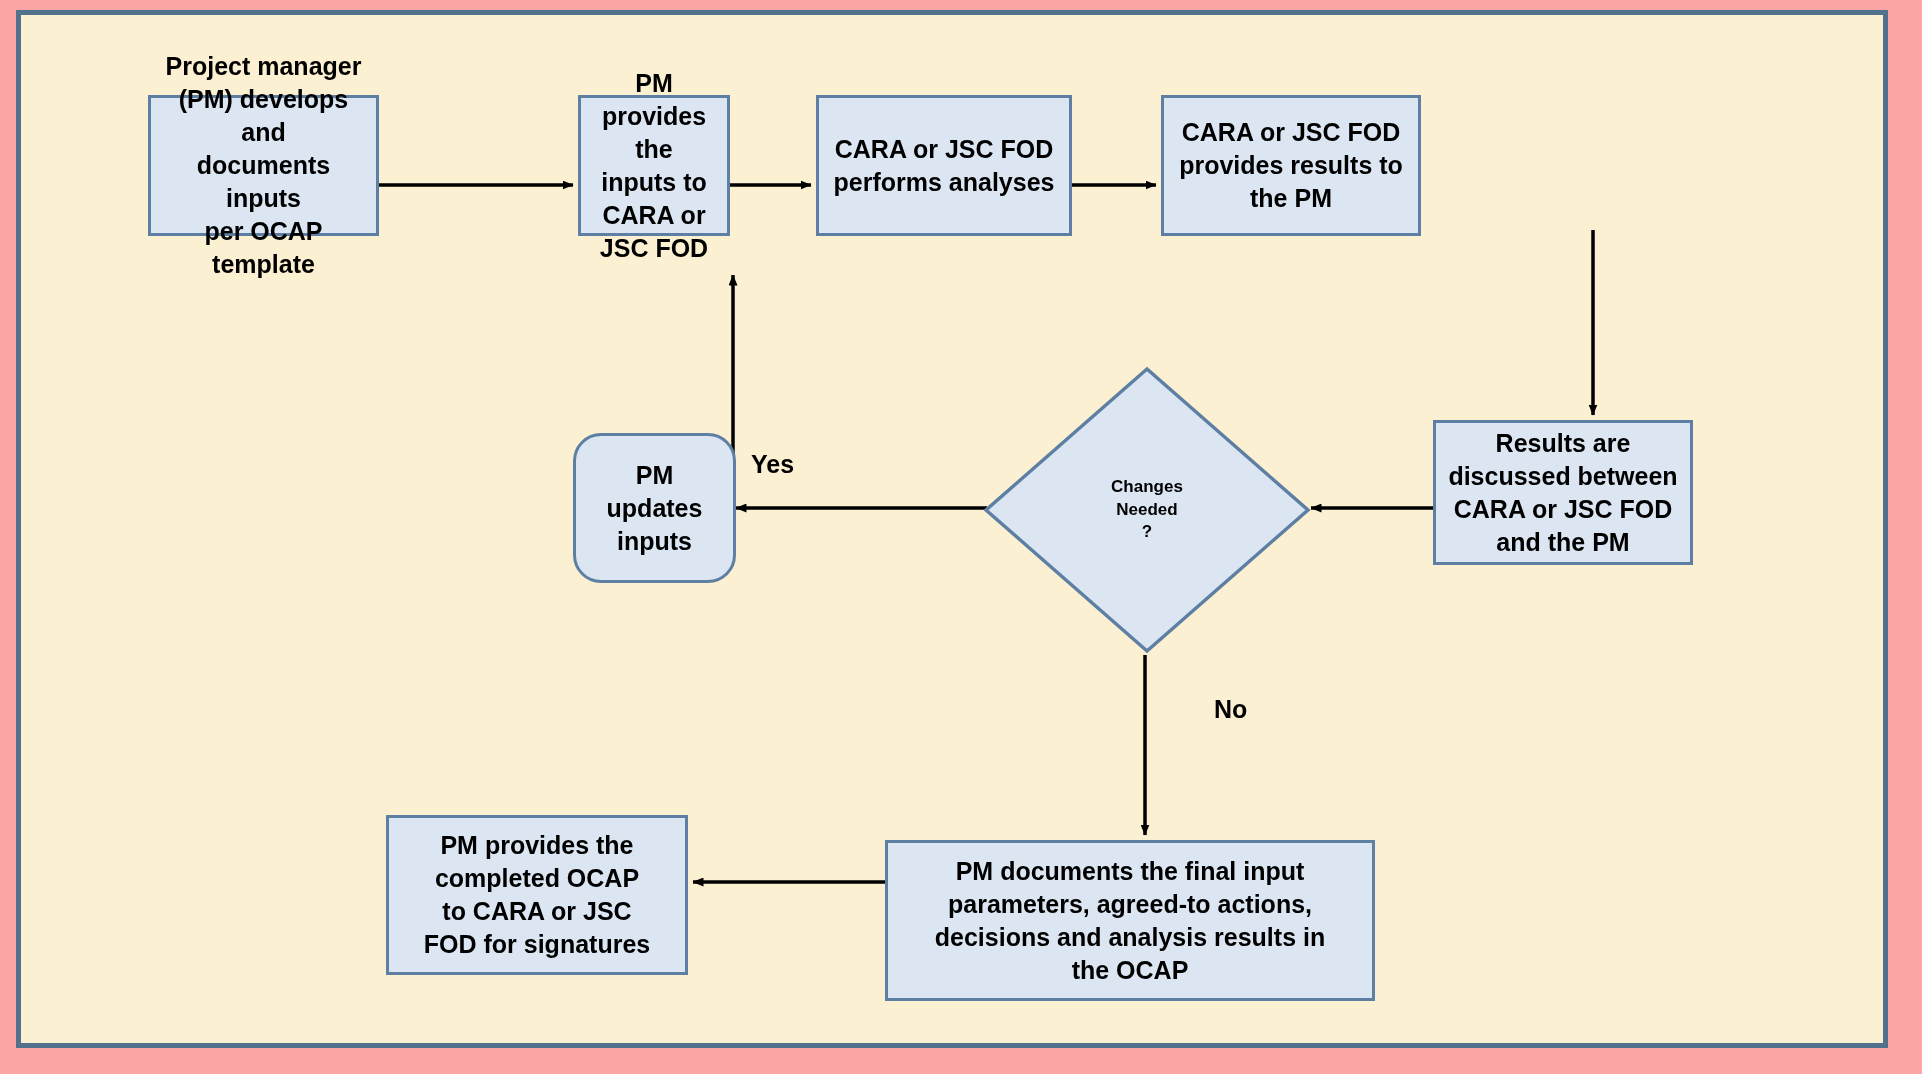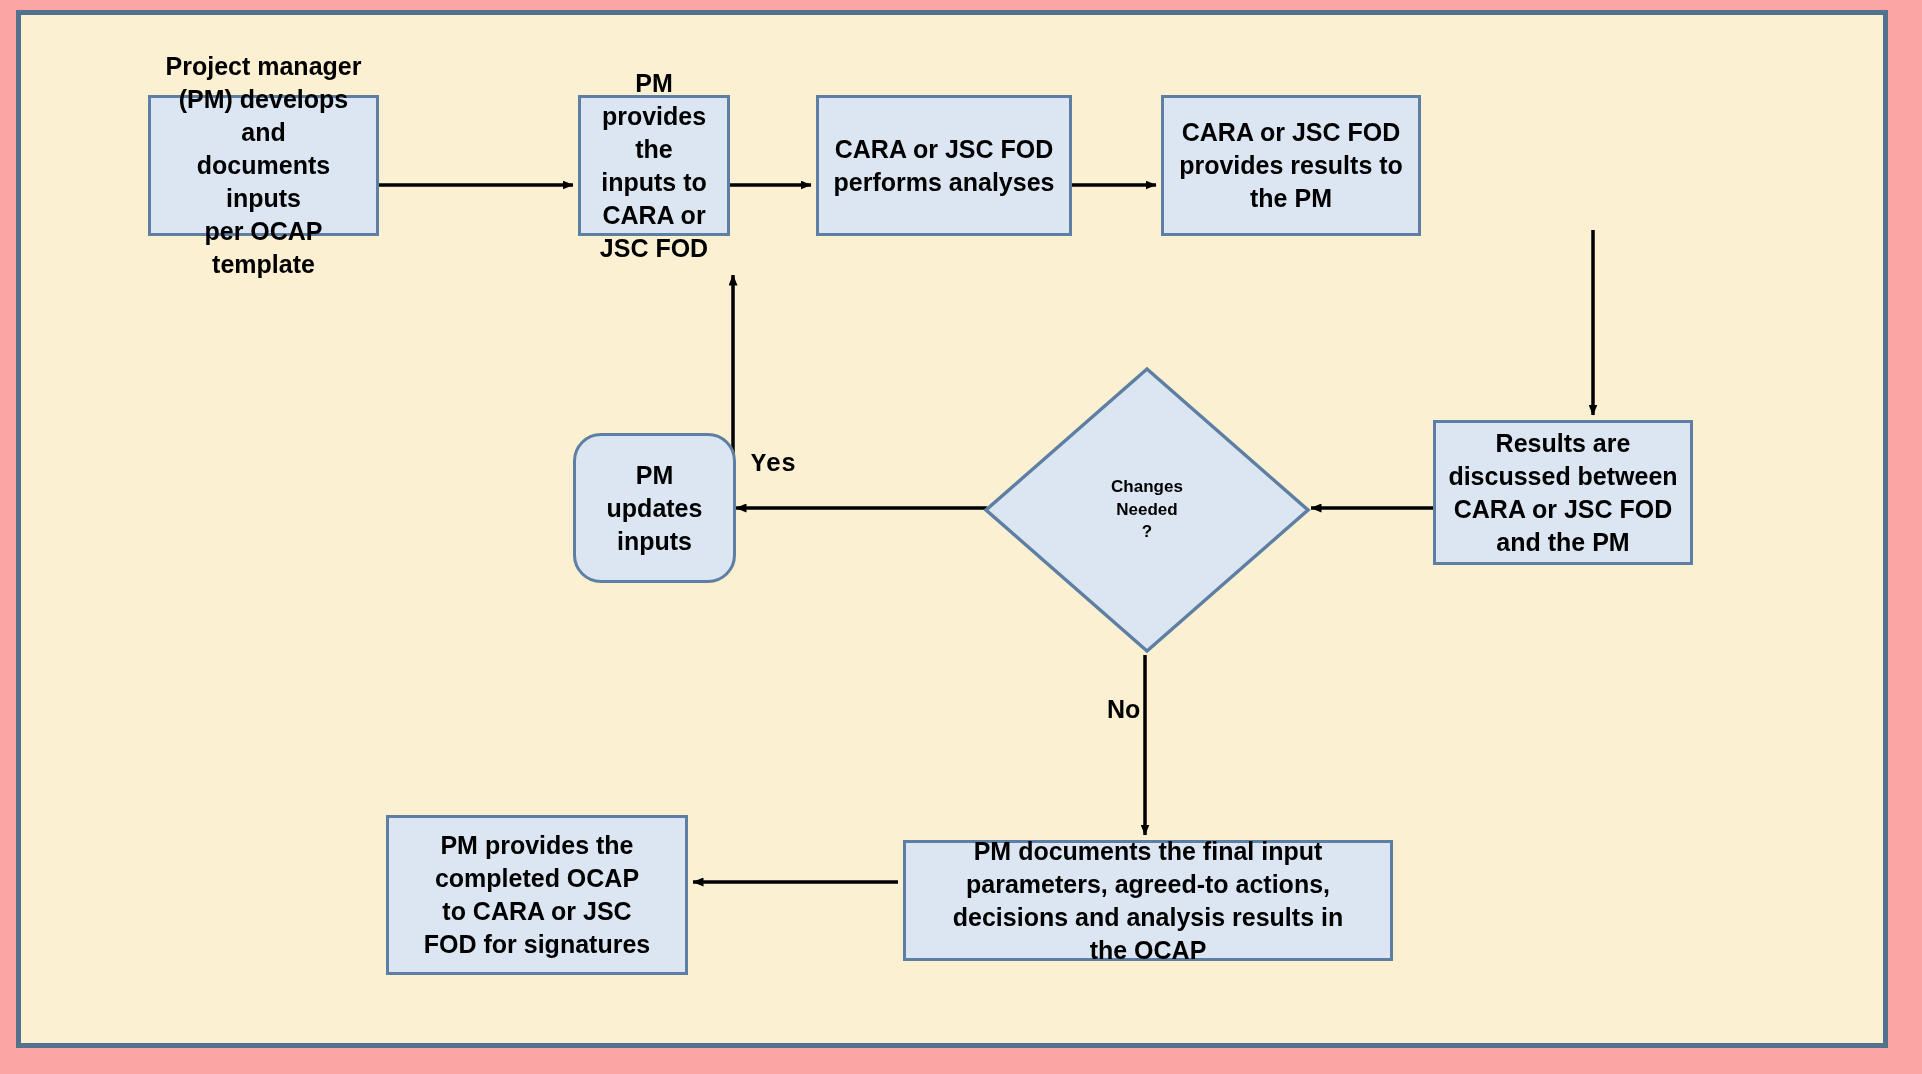--- a/index.html
+++ b/index.html
@@ -131,37 +131,37 @@
 provides results to
 the PM</div>
 
     <div class="node" style="left:1412px; top:405px; width:260px; height:145px;">Results are
 discussed between
 CARA or JSC FOD
 and the PM</div>
 
     <div class="node" style="left:552px; top:418px; width:163px; height:150px;border-radius:28px;">PM updates inputs</div>
 
-    <div class="node" style="left:882px; top:825px; width:490px; height:121px;text-align:center;">PM documents the final input
+    <div class="node" style="left:864px; top:825px; width:490px; height:161px;text-align:center;">PM documents the final input
 parameters, agreed-to actions,
 decisions and analysis results in
 the OCAP</div>
 
     <div class="node" style="left:365px; top:800px; width:302px; height:160px;">PM provides the
 completed OCAP
 to CARA or JSC
 FOD for signatures</div>
 
     <div class="diamond-wrap" style="left:961px; top:350px; width:330px; height:290px;">
       <svg width="330" height="290" viewBox="0 0 330 290">
         <polygon points="165,4 326,145 165,286 4,145" fill="#dce6f3" stroke="#5d7fa3" stroke-width="3.5"></polygon>
       </svg>
       <div class="diamond-label">Changes
 Needed
 ?</div>
     </div>
 
-    <div class="edge-label" style="left:730px; top:435px;font-family:Liberation Mono, monospace;">Yes</div>
+    <div class="edge-label" style="left:730px; top:435px;">Yes</div>
 
-    <div class="edge-label" style="left:1086px; top:680px;">No</div>
+    <div class="edge-label" style="left:1193px; top:680px;">No</div>
 
   </div>
 </div>
 
 </body></html>

